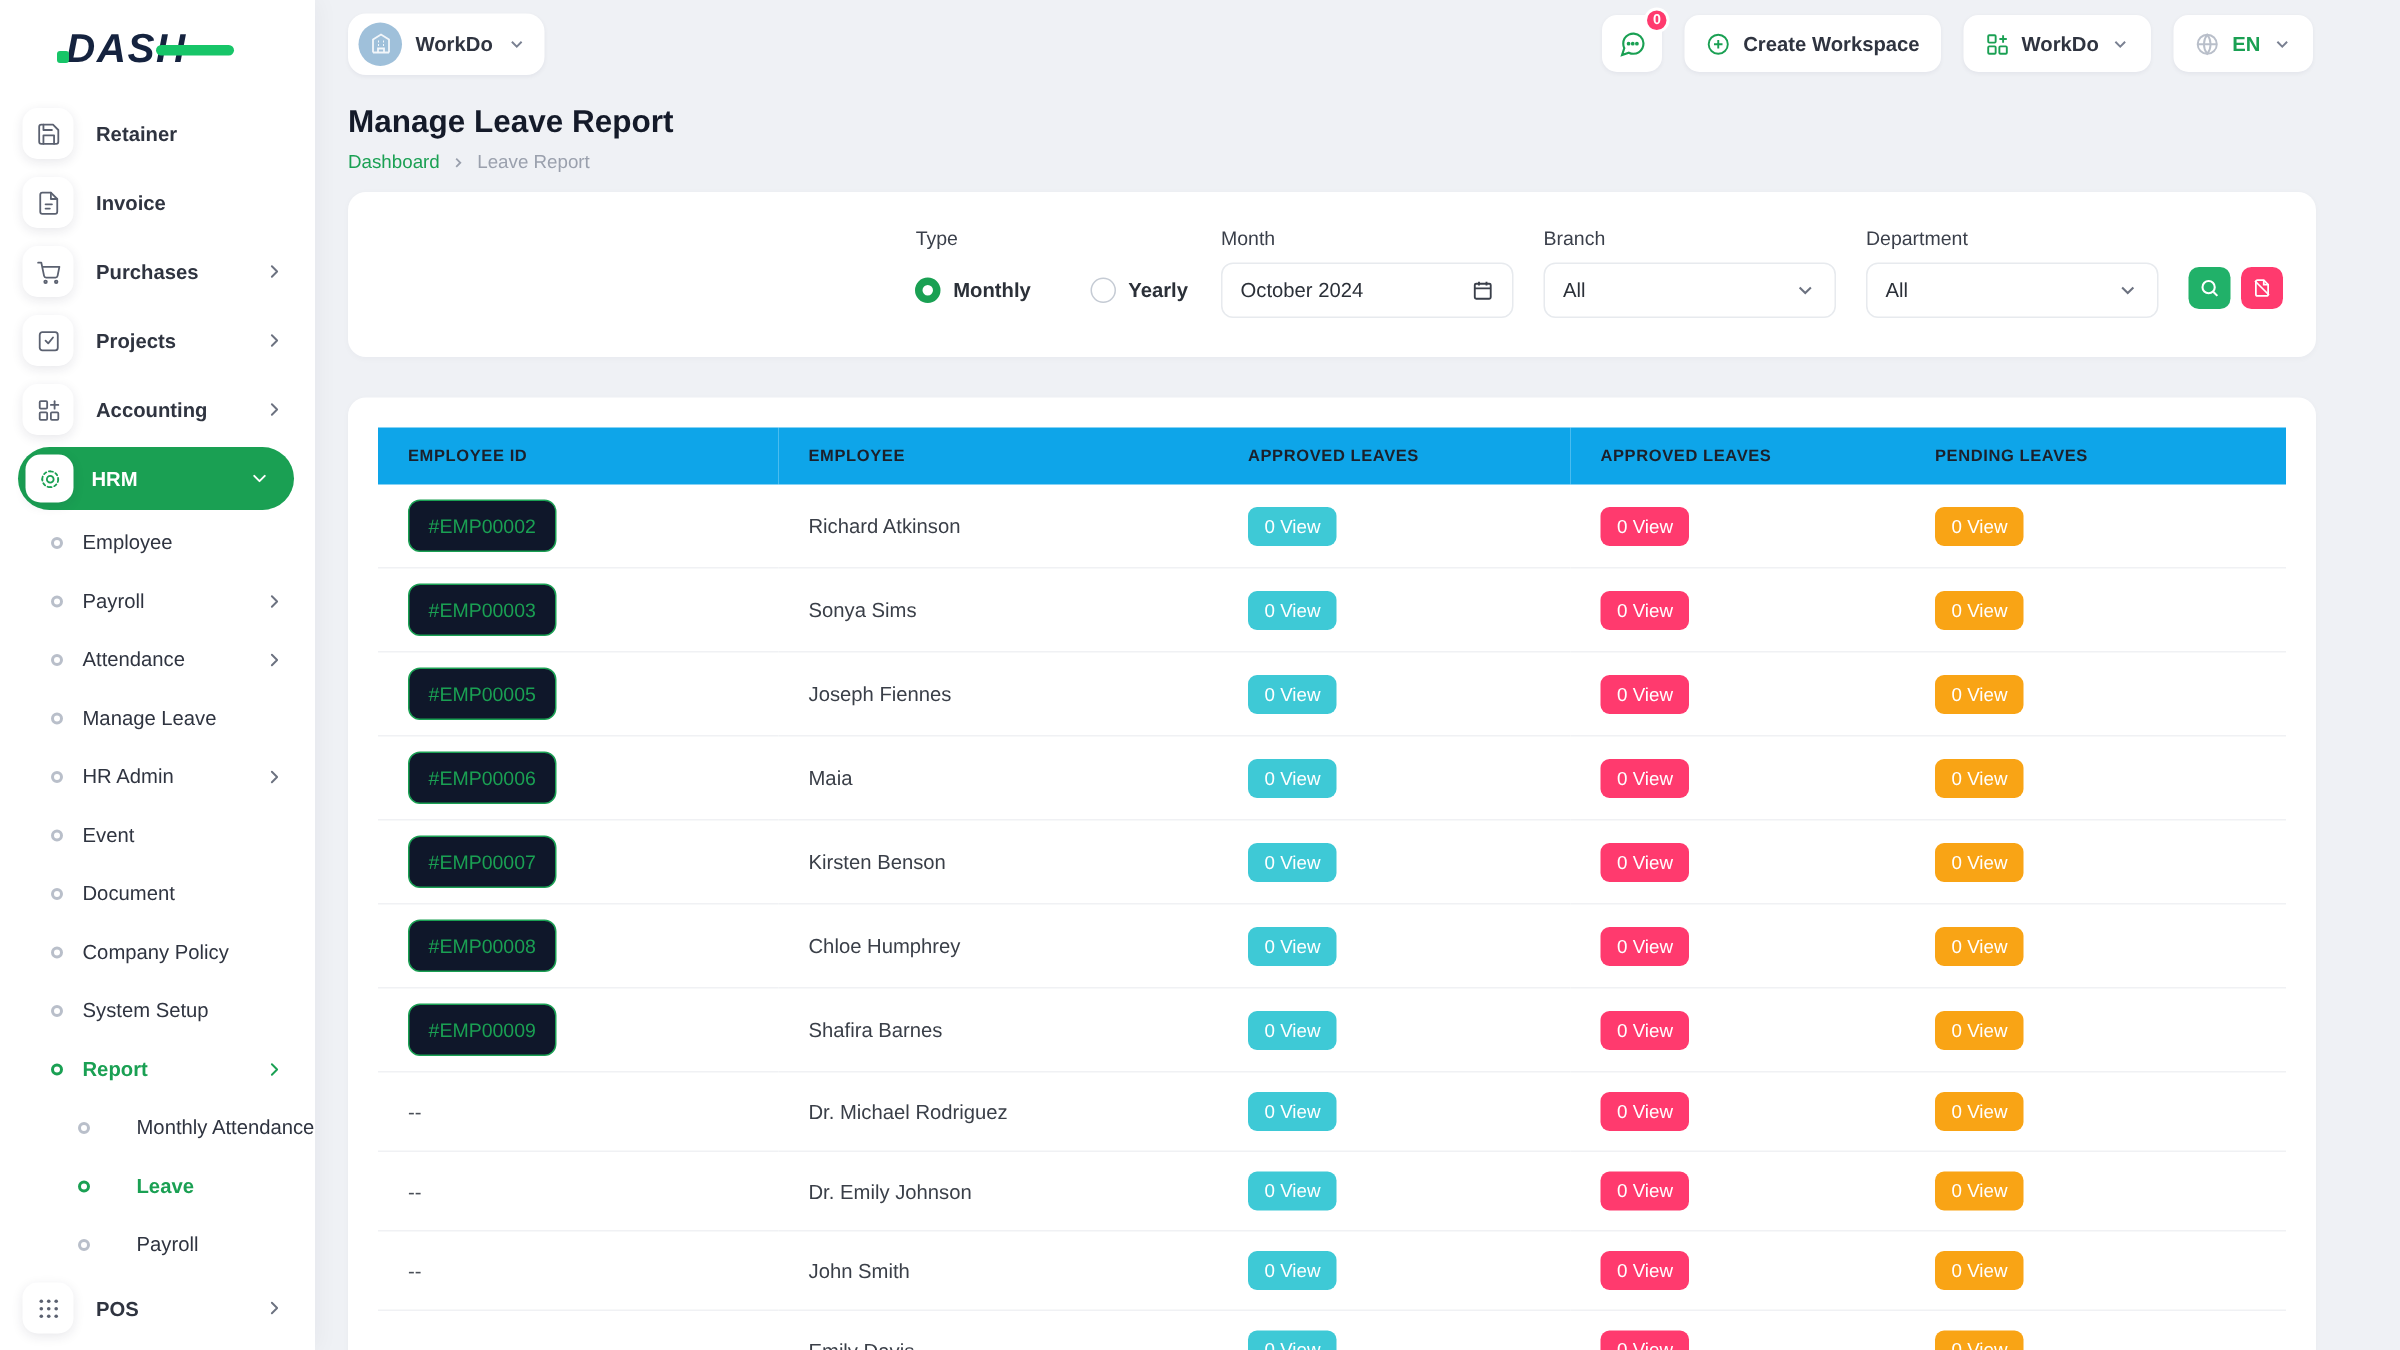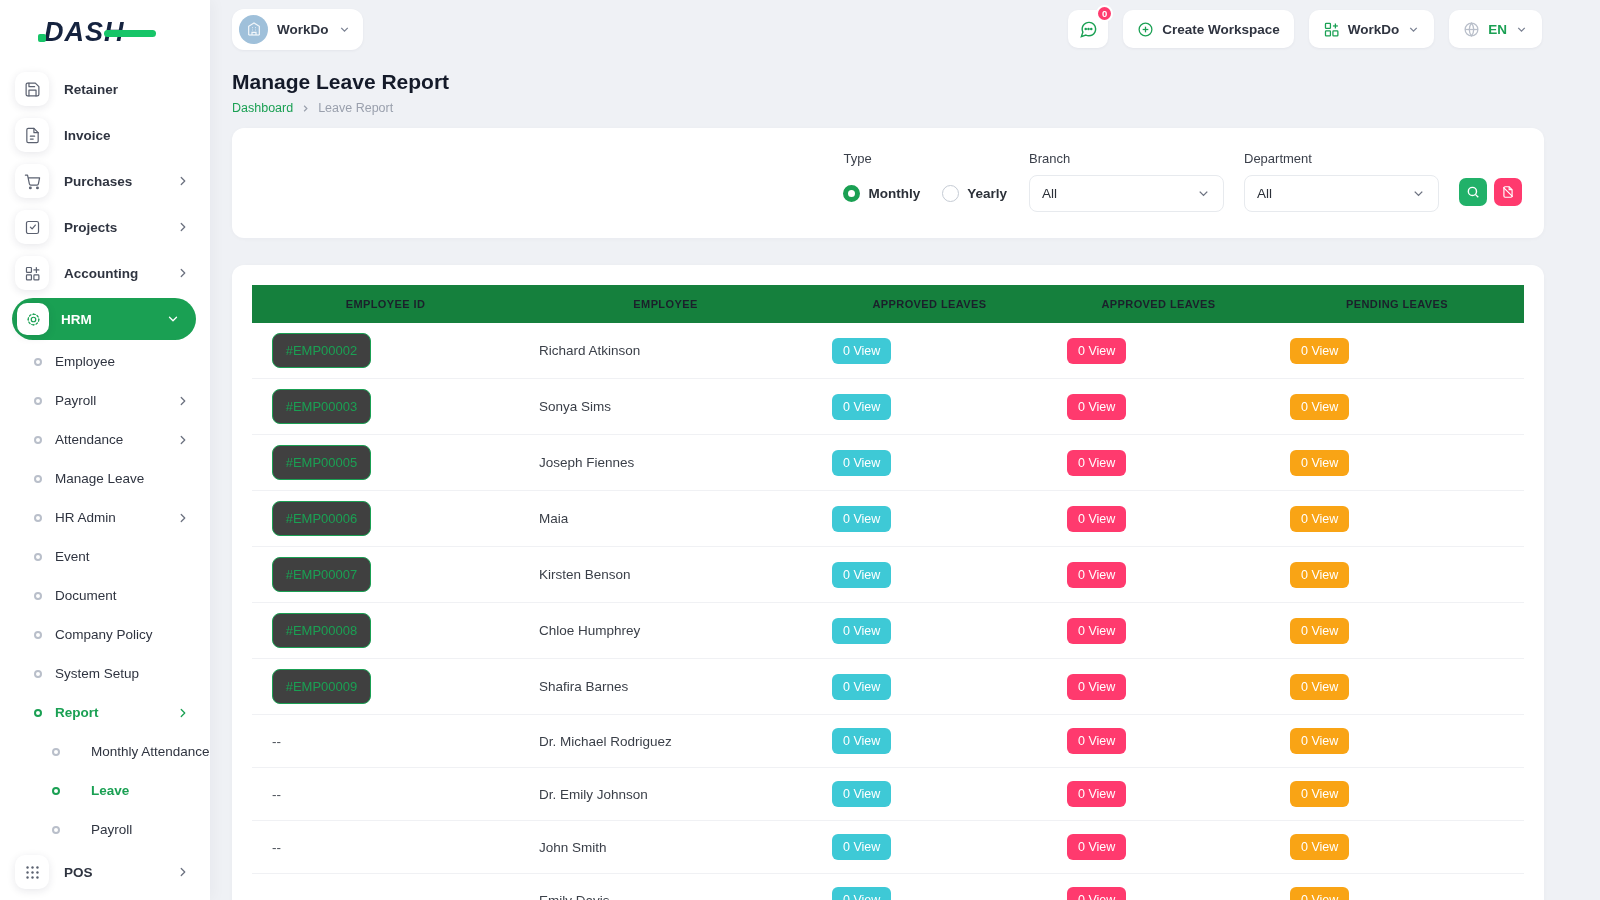--- a/index.html
+++ b/index.html
@@ -75,46 +75,46 @@
   .crumb-link{color:var(--primary); cursor:pointer;}
   .crumb-sep{width:11px; height:11px; color:#9aa0ad;}
   .crumb-sep svg{width:11px; height:11px; display:block;}
   .crumb-current{color:#9aa0ad;}
 
   
   .card{background:var(--card); border-radius:12px; box-shadow:0 1px 4px rgba(20,25,50,.03);}
   .filter-card{margin-top:13px; padding:23px 22px 26px 26px; display:flex; justify-content:flex-end; gap:20px;}
   .f-group{display:flex; flex-direction:column;}
   .f-label{font-size:13px; color:#3a3f4a; margin-bottom:9px;}
-  .radio-row{display:flex; align-items:center; gap:22px; height:37px;}
+  .radio-row{display:flex; align-items:center; gap:40px; height:37px;}
   .radio-opt{display:flex; align-items:center; gap:8px; cursor:pointer;}
   .radio-dot{width:17px; height:17px; border-radius:50%; border:1.5px solid #c5cbd4; background:#fff;}
   .radio-dot.checked{border:5px solid var(--primary);}
   .radio-opt .r-label{font-size:13.5px; font-weight:700; color:#2b3038;}
   .f-ctrl{width:195px; height:37px; border:1px solid #e7eaee; border-radius:8px; background:#fff; display:flex;
     align-items:center; justify-content:space-between; padding:0 12px; font-size:13.5px; color:#2b3038; cursor:pointer;}
   .f-ctrl .ic{width:15px; height:15px; color:#3a3f4a;}
   .f-ctrl .ic svg{width:15px; height:15px; display:block;}
   .filter-actions{display:flex; gap:7px; align-self:flex-start; margin-top:27px;}
   .sq-btn{width:28px; height:28px; border:none; border-radius:7px; display:flex; align-items:center;
     justify-content:center; color:#fff; cursor:pointer;}
   .sq-btn svg{width:14px; height:14px;}
   .btn-search{background:#21b169;}
   .btn-reset{background:var(--danger);}
 
   
   .table-card{margin-top:27px; padding:20px; }
   table{width:100%; border-collapse:collapse;}
-  thead th{background:#15803d; text-align:center; font-size:11px; font-weight:700; letter-spacing:.4px;
+  thead th{background:#0ea5e9; text-align:left; font-size:11px; font-weight:700; letter-spacing:.4px;
     color:#1b202b; padding:13px 20px;}
   th.c1{width:267px;} th.c2{width:293px;} th.c3{width:235px;} th.c4{width:223px;}
   tbody td{border-top:1px solid var(--line); padding:10px 20px; height:53px; font-size:13.5px; color:#3a3f48;}
   tbody tr:first-child td{border-top:none;}
   .id-badge{display:inline-block; min-width:99px; text-align:center; border:1px solid var(--primary);
-    color:var(--primary); background:#404040; border-radius:8px; padding:9px 12px; font-size:13px; cursor:pointer;}
+    color:var(--primary); background:#0f172a; border-radius:8px; padding:9px 12px; font-size:13px; cursor:pointer;}
   .view-badge{display:inline-block; color:#fff; border-radius:6px; padding:6px 11px; font-size:12.5px; cursor:pointer;}
   .v-approved{background:var(--info);} .v-rejected{background:var(--danger);} .v-pending{background:var(--warning);}
   .dashes{color:#4a4f58;}
 </style>
 </head>
 <body>
 
 <aside class="sidebar">
   <div class="logo">
     <span class="logo-dot"></span>
@@ -402,20 +402,34 @@
             <span class="radio-dot checked"></span>
             <span class="r-label">Monthly</span>
           </span>
           <span class="radio-opt">
             <span class="radio-dot"></span>
             <span class="r-label" style="font-weight:700;color:#2b3038;">Yearly</span>
           </span>
         </div>
       </div>
 
+      <div class="f-group">
+        <span class="f-label">Month</span>
+        <div class="f-ctrl">
+          <span>October 2024</span>
+          <span class="ic">
+            <svg viewBox="0 0 24 24" fill="none" stroke="currentColor" stroke-width="2">
+                <rect x="3.5" y="5" width="17" height="16" rx="1.5"></rect>
+                <line x1="8" y1="3" x2="8" y2="7"></line>
+                <line x1="16" y1="3" x2="16" y2="7"></line>
+                <line x1="3.5" y1="10" x2="20.5" y2="10"></line>
+              </svg>
+          </span>
+        </div>
+      </div>
 
       <div class="f-group">
         <span class="f-label">Branch</span>
         <div class="f-ctrl">
           <span>All</span>
           <span class="ic" style="color:#6c7280">
             <svg viewBox="0 0 24 24" fill="none" stroke="currentColor" stroke-width="2.2">
                 <polyline points="6 9 12 15 18 9"></polyline>
               </svg>
           </span>

